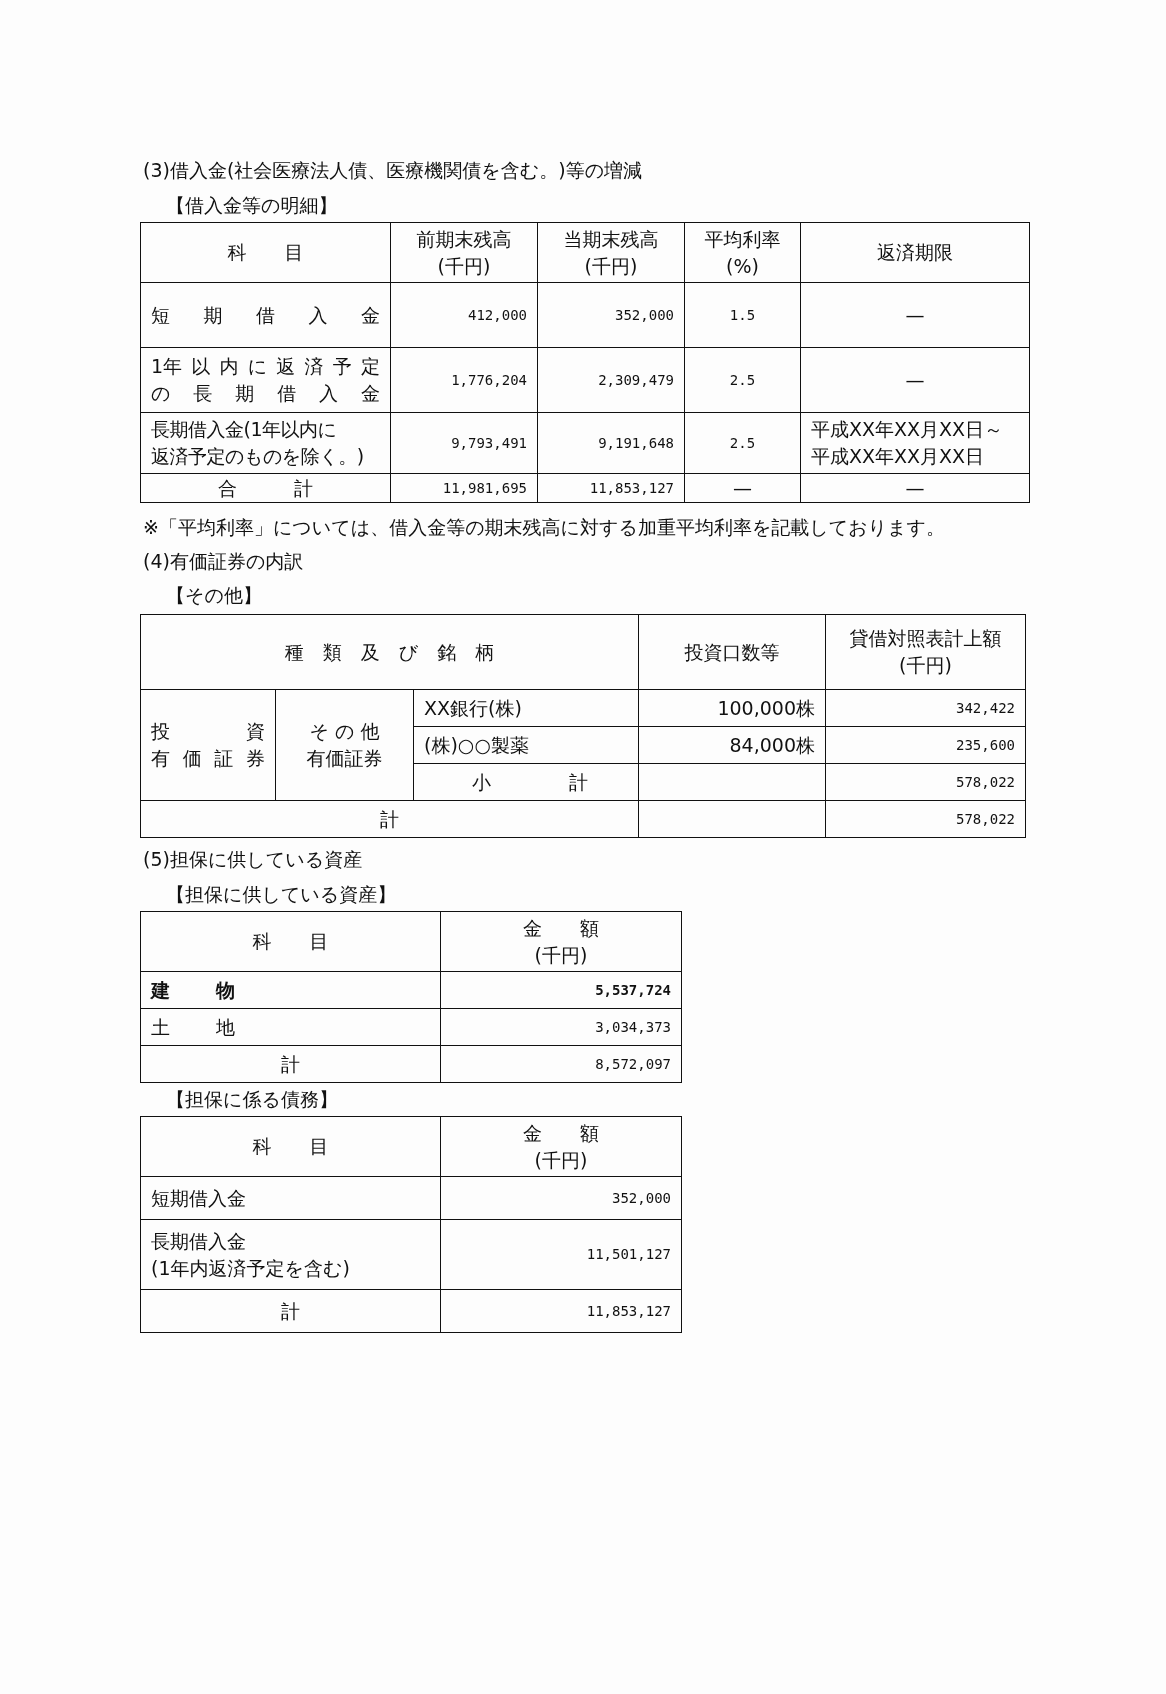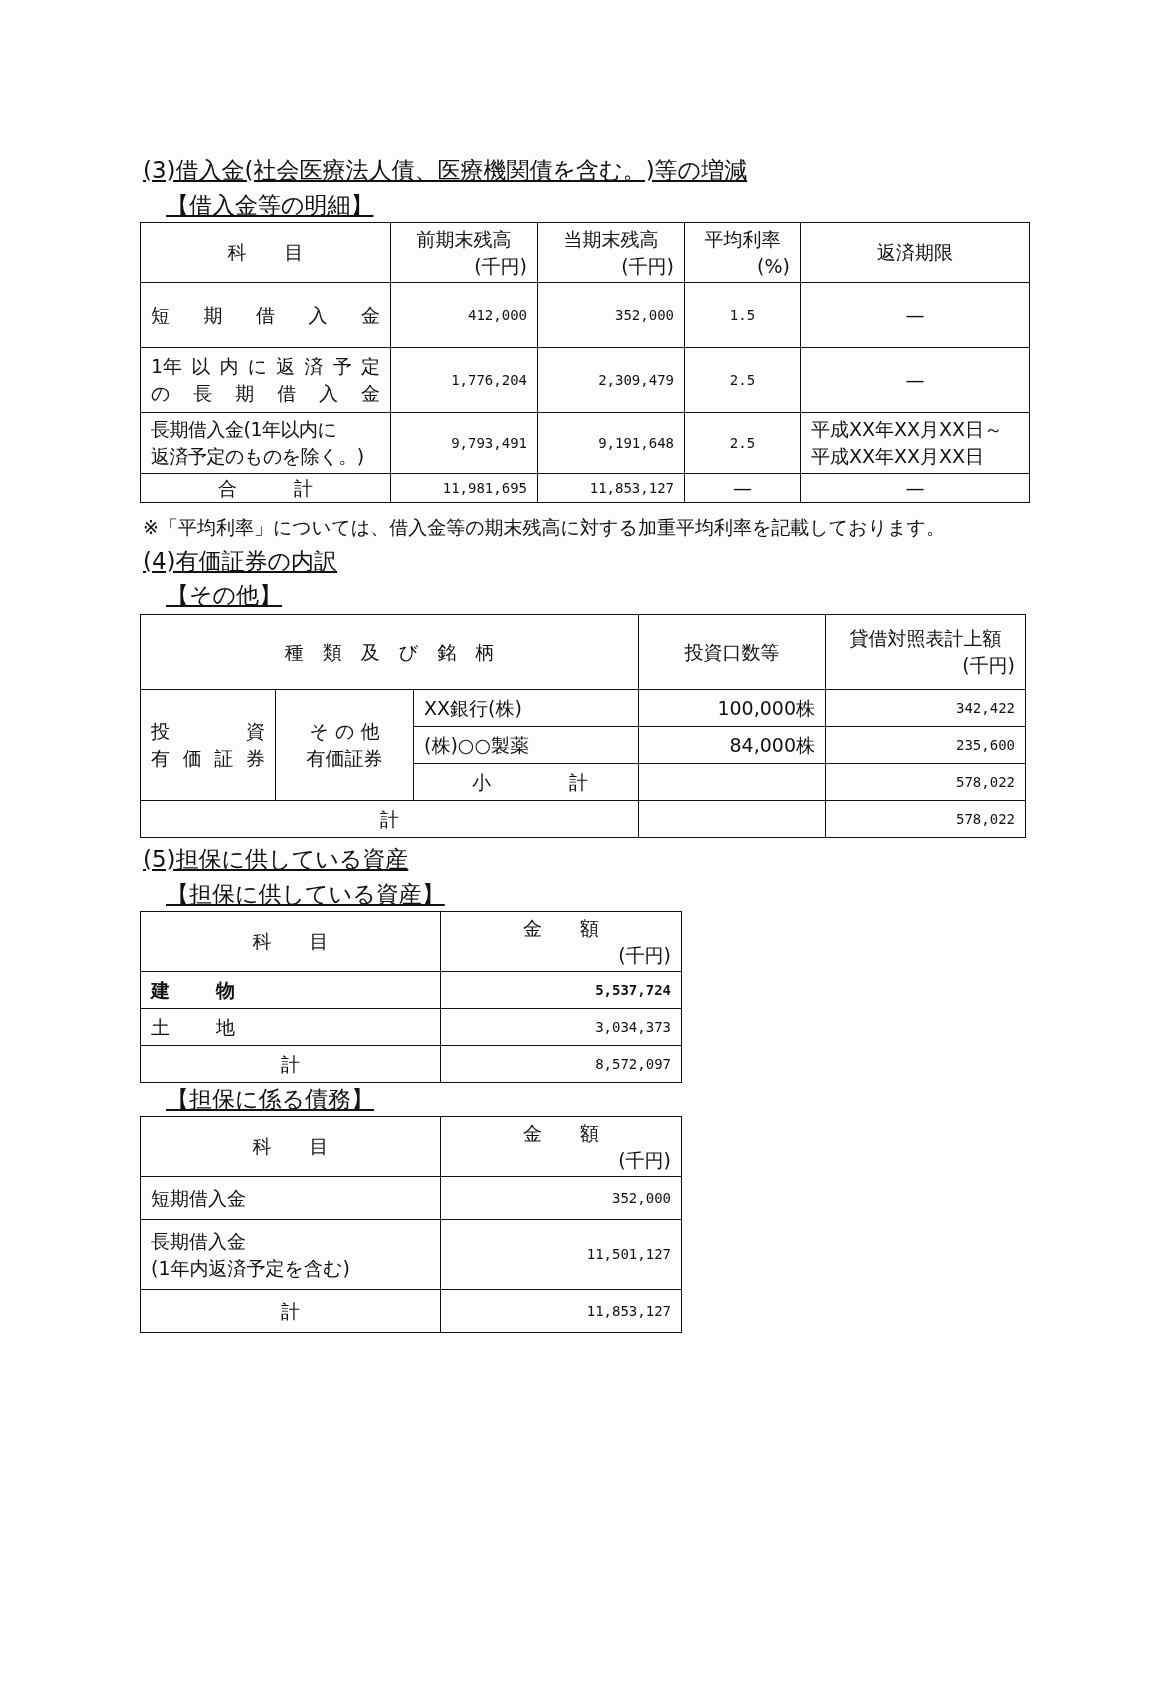--- a/index.html
+++ b/index.html
@@ -5,30 +5,30 @@
     html, body { margin: 0; padding: 0; }
     body {
       width: 1166px; height: 1694px;
       background: #fdfdfd;
       position: relative;
       font-family: "DejaVu Sans", "Liberation Sans", sans-serif;
       color: #111;
       font-size: 19px;
       overflow: hidden;
     }
-    .heading { position: absolute; white-space: nowrap; font-size: 23px; line-height: 24px; text-decoration: underline; }
+    .heading { position: absolute; white-space: nowrap; font-size: 19px; line-height: 24px; }
     table { position: absolute; border-collapse: collapse; table-layout: fixed; }
     td { border: 1.6px solid #111; padding: 0 10px; font-size: 19px; line-height: 27px; vertical-align: middle; }
     .c { text-align: center; }
     .r { text-align: right; }
     .l { text-align: left; }
     .num { font-family: "DejaVu Sans Mono", "Liberation Mono", monospace; font-size: 14px; letter-spacing: 0px; }
     .spread { display: flex; justify-content: space-between; }
     .hdr2 { display: block; }
-    .unit { display: block; text-align: right; }
+    .unit { display: block; text-align: center; }
     .note { position: absolute; white-space: nowrap; font-size: 19px; }
   </style>
 </head>
 <body>
 
 <div class="heading" style="left:143px; top:158px;">(3)借入金(社会医療法人債、医療機関債を含む。)等の増減</div>
 <div class="heading" style="left:166px; top:193px;">【借入金等の明細】</div>
 
 <table style="left:140px; top:222px; width:889px;">
   <colgroup>

